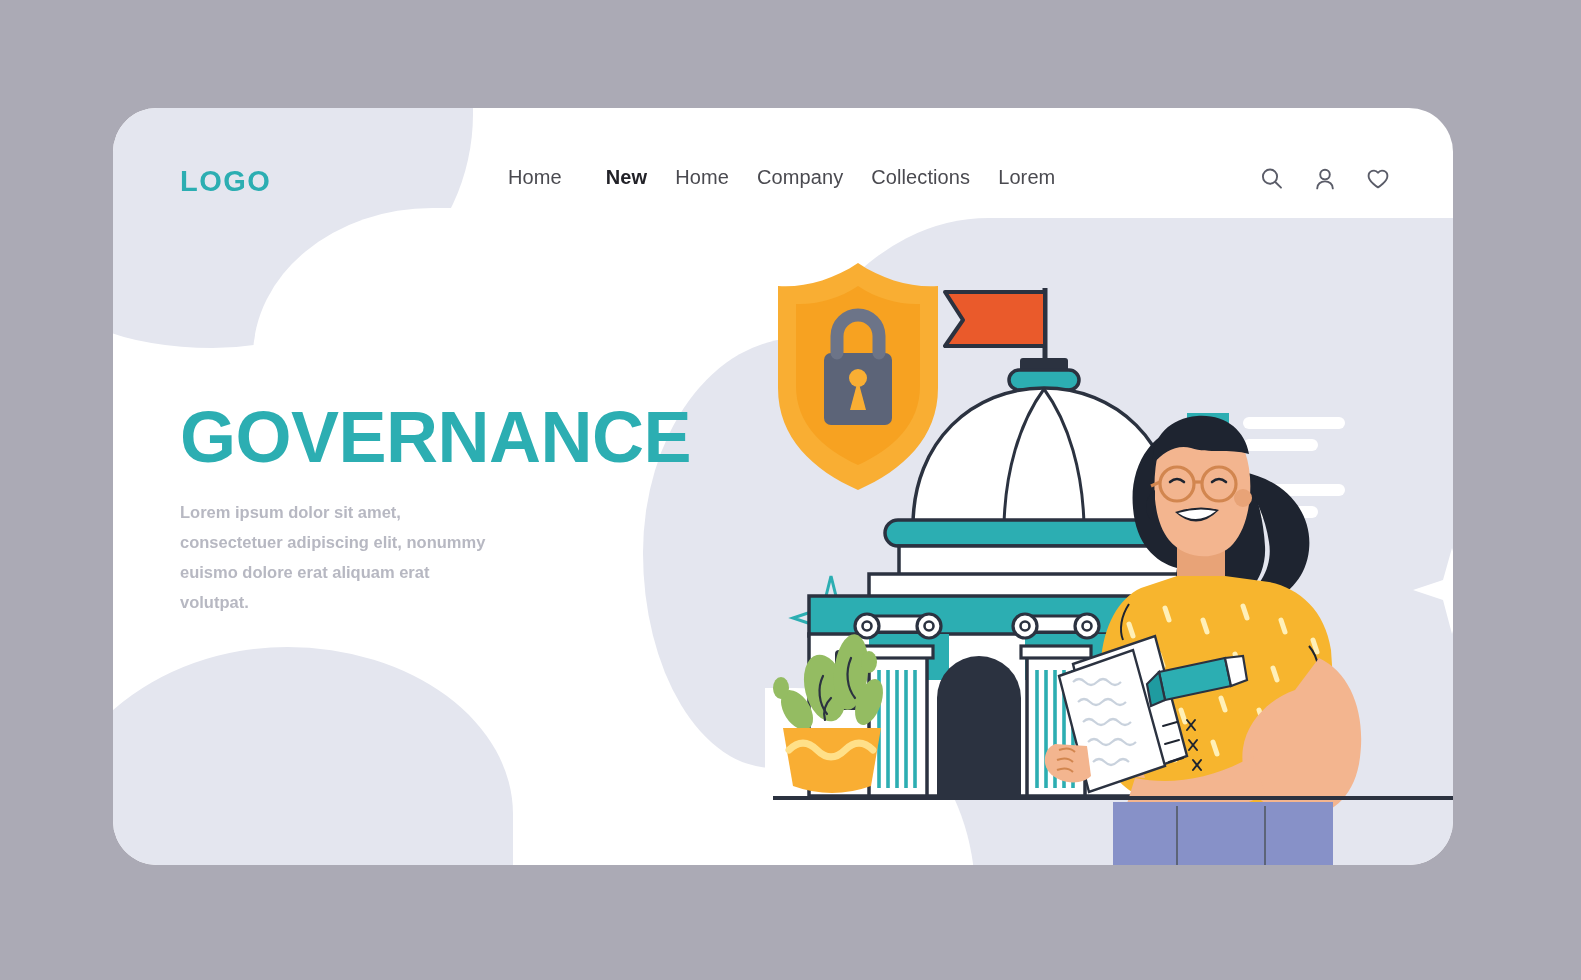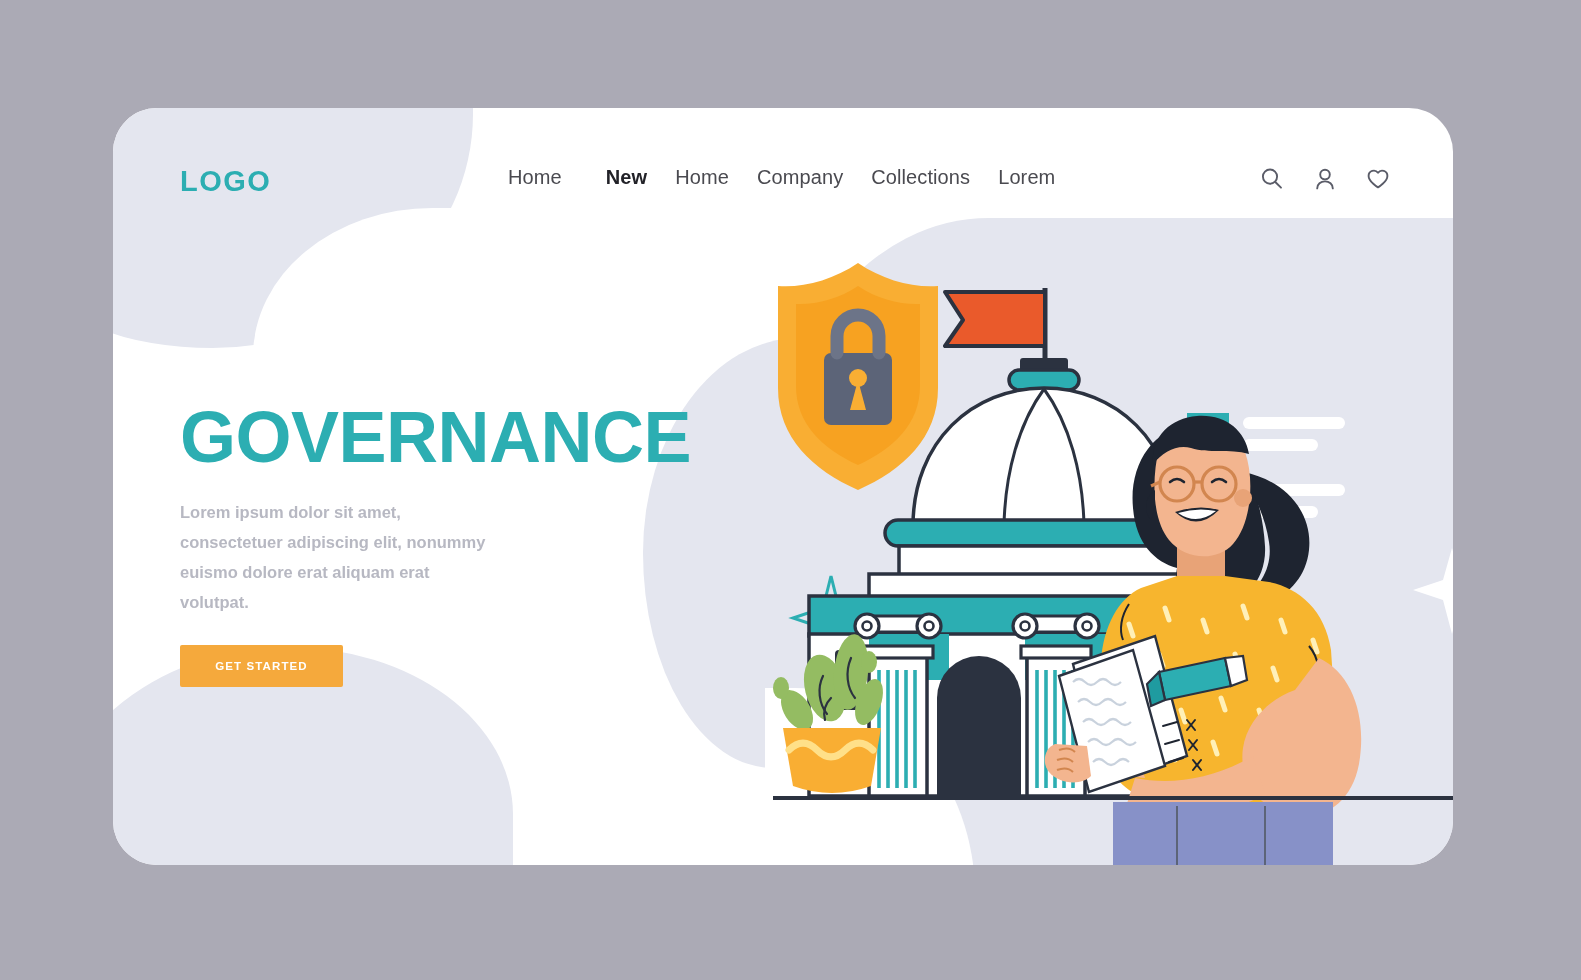--- a/index.html
+++ b/index.html
@@ -175,21 +175,20 @@
           <svg viewBox="0 0 26 26" fill="none" stroke="#5A5C68" stroke-width="1.9" stroke-linejoin="round">
             <path d="M13 21.4S3.6 15.6 3.6 9.9A5.2 5.2 0 0 1 13 6.8a5.2 5.2 0 0 1 9.4 3.1c0 5.7-9.4 11.5-9.4 11.5z"></path>
           </svg>
         </span>
       </div>
     </div>
 
     <div id="hero">
       <h1 id="headline">GOVERNANCE</h1>
       <p id="sub">Lorem ipsum dolor sit amet, consectetuer adipiscing elit, nonummy euismo dolore erat aliquam erat volutpat.</p>
-      <button id="cta">GET STARTED</button>
     </div>
 
     <div id="illustration">
       <svg viewBox="0 0 680 607" xmlns="http://www.w3.org/2000/svg">
 
         <g>
           <path d="M324 140 L332 168 L360 176 L332 184 L324 214 L316 184 L288 176 L316 168 Z" fill="#F7B93E"></path>
         </g>
         <g>
           <path d="M58 318 L66 350 L96 360 L66 370 L58 404 L50 370 L20 360 L50 350 Z" fill="none" stroke="#2CAEB2" stroke-width="3"></path>

